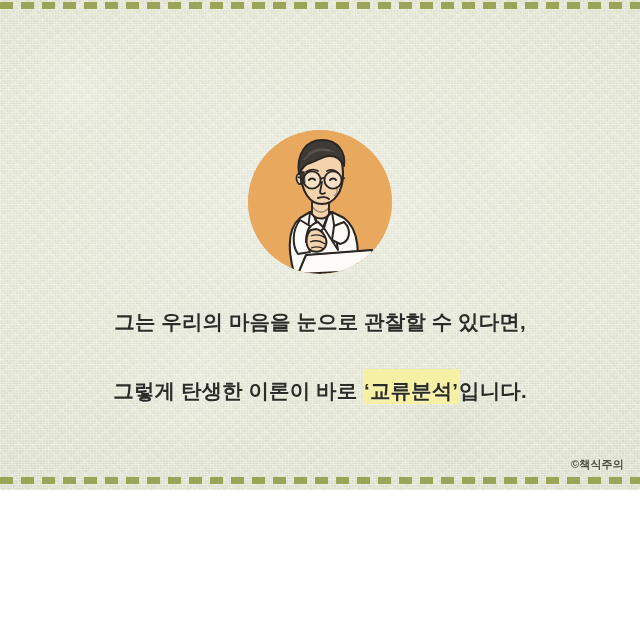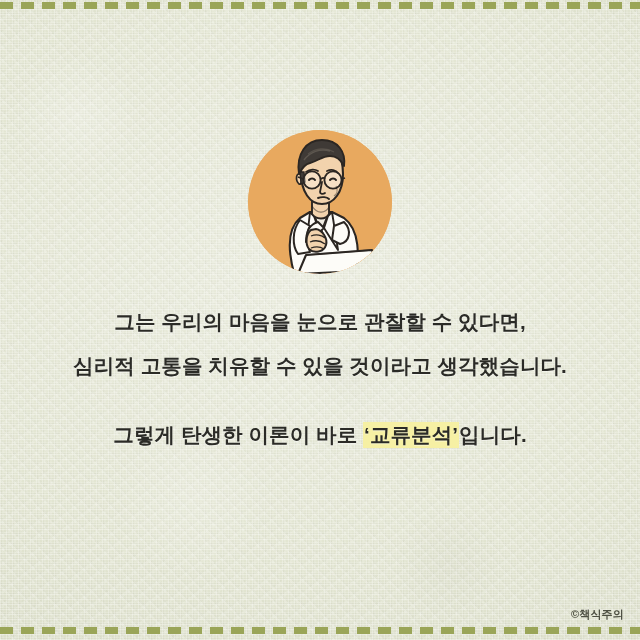--- a/index.html
+++ b/index.html
@@ -10,21 +10,21 @@
     width: 640px;
     height: 640px;
     overflow: hidden;
     font-family: "Liberation Sans", "DejaVu Sans", sans-serif;
   }
 
   
   #card {
     position: relative;
     width: 640px;
-    height: 640px;
+    height: 490px;
     background-color: #dfe2cc;
     overflow: hidden;
   }
 
   
   #paper-texture {
     position: absolute;
     inset: 0;
     background-image:
       repeating-linear-gradient(0deg,
@@ -105,21 +105,21 @@
     font-size: 20.5px;
     font-weight: 700;
     letter-spacing: 0.1px;
     line-height: 44px;
     white-space: nowrap;
     text-shadow: 0 1px 0 rgba(255,255,255,0.45);
   }
   #para-gap { height: 25px; }
   .hl {
     background-color: #f6f0a4;
-    padding: 1px 1px 2px 1px;
+    padding: 10px 1px 2px 1px;
     box-decoration-break: clone;
     -webkit-box-decoration-break: clone;
   }
 
   
   #credit {
     position: absolute;
     right: 16px;
     bottom: 18px;
     font-size: 11px;
@@ -227,20 +227,19 @@
         <path d="M63 118 C 68 116, 73 117, 76 119" fill="none" stroke="#2b2622" stroke-width="1.2"></path>
 
         <path d="M58 125 L124 120 L132 140 L50 144 Z" fill="#fdfcf8" stroke="#2b2622" stroke-width="2.1" stroke-linejoin="round"></path>
         <path d="M58 125 L124 120" fill="none" stroke="#2b2622" stroke-width="1.4" opacity="0.55"></path>
       </g>
     </svg>
   </div>
 
   <div id="copy">
     <div class="line">그는 우리의 마음을 눈으로 관찰할 수 있다면,</div>
-    <div class="line">심리적 고통을 치유할 수 있을 것이라고 생각했습니다.</div>
     <div id="para-gap"></div>
     <div class="line"><span>그렇게 탄생한 이론이 바로 </span><span class="hl">‘교류분석’</span><span>입니다.</span></div>
   </div>
 
   <div id="credit">©책식주의</div>
 
 </div>
 
 </body></html>

